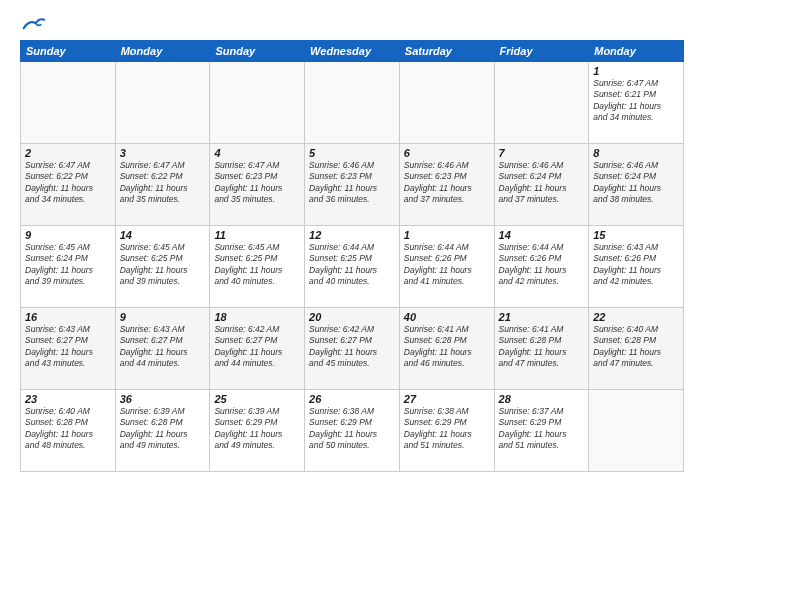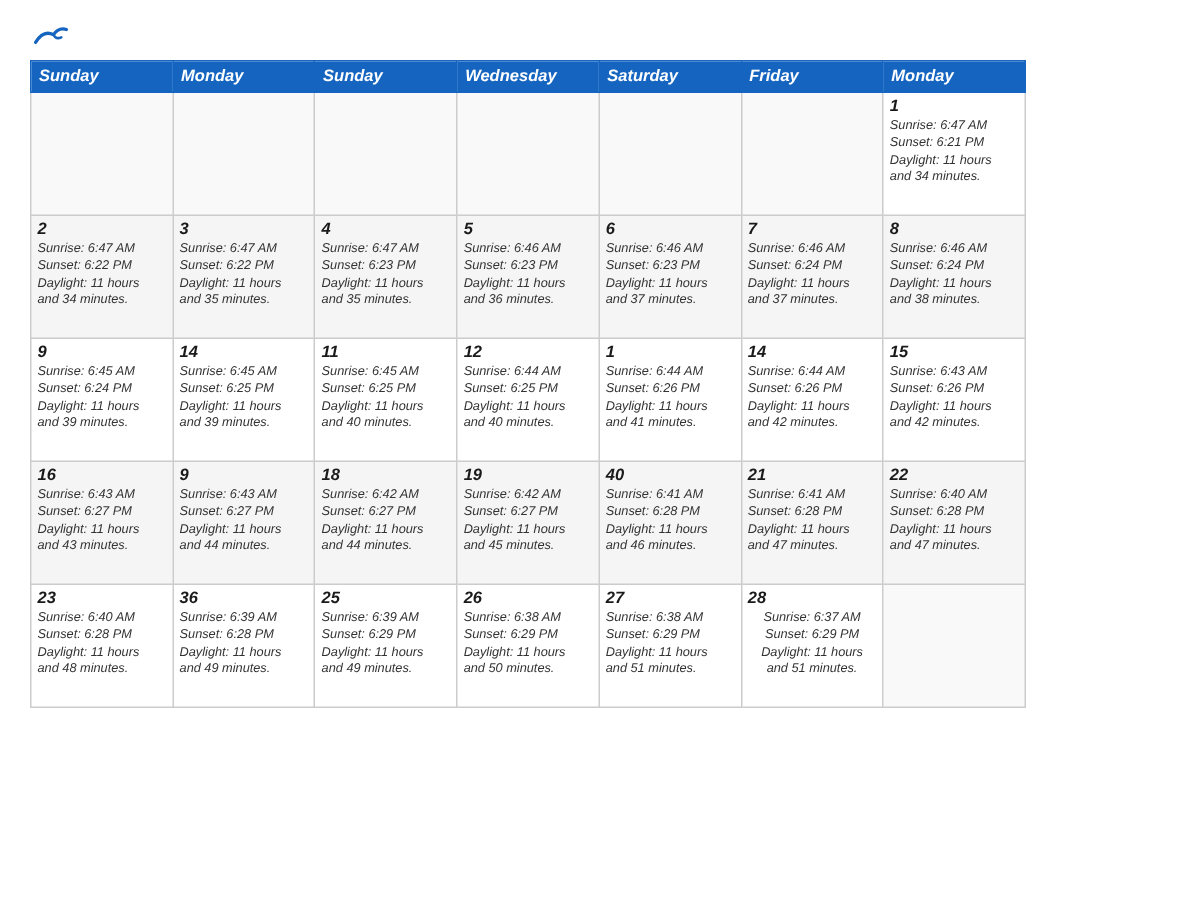--- a/index.html
+++ b/index.html
@@ -260,21 +260,21 @@
 and 44 minutes.</div>
           </td>
           <td class="shaded">
             <span class="day-number">18</span>
             <div class="day-info" style="white-space: pre-line;">Sunrise: 6:42 AM
 Sunset: 6:27 PM
 Daylight: 11 hours
 and 44 minutes.</div>
           </td>
           <td class="shaded">
-            <span class="day-number">19</span>
+            <span class="day-number">20</span>
             <div class="day-info" style="white-space: pre-line;">Sunrise: 6:42 AM
 Sunset: 6:27 PM
 Daylight: 11 hours
 and 45 minutes.</div>
           </td>
           <td class="shaded">
             <span class="day-number">40</span>
             <div class="day-info" style="white-space: pre-line;">Sunrise: 6:41 AM
 Sunset: 6:28 PM
 Daylight: 11 hours
@@ -326,21 +326,21 @@
           </td>
           <td>
             <span class="day-number">27</span>
             <div class="day-info" style="white-space: pre-line;">Sunrise: 6:38 AM
 Sunset: 6:29 PM
 Daylight: 11 hours
 and 51 minutes.</div>
           </td>
           <td>
             <span class="day-number">28</span>
-            <div class="day-info" style="white-space: pre-line; text-align: center;">Sunrise: 6:37 AM
+            <div class="day-info" style="white-space: pre-line;">Sunrise: 6:37 AM
 Sunset: 6:29 PM
 Daylight: 11 hours
 and 51 minutes.</div>
           </td>
           <td class="empty-cell"></td>
         </tr>
       </tbody>
   </table>
 </div>
 

